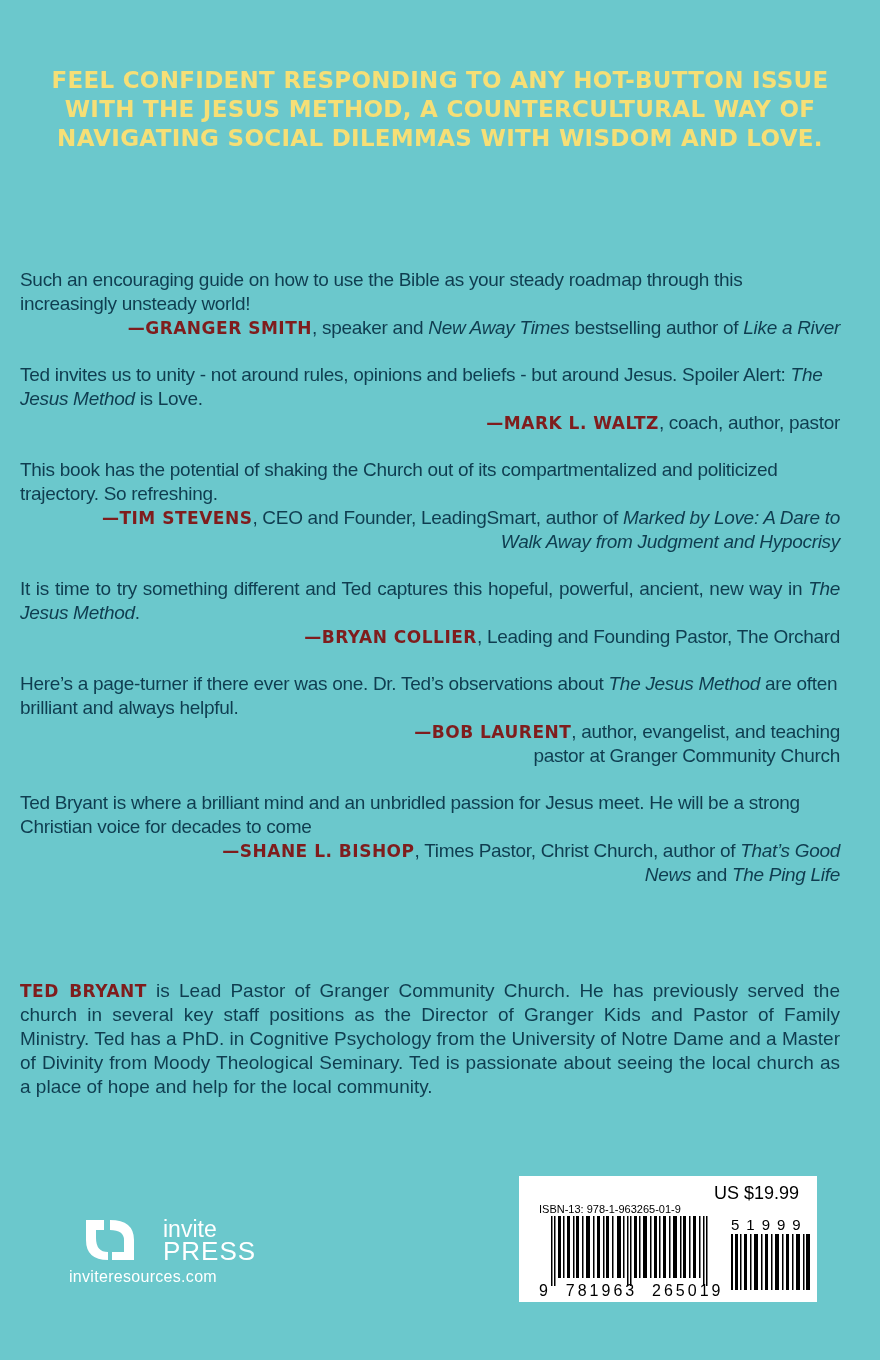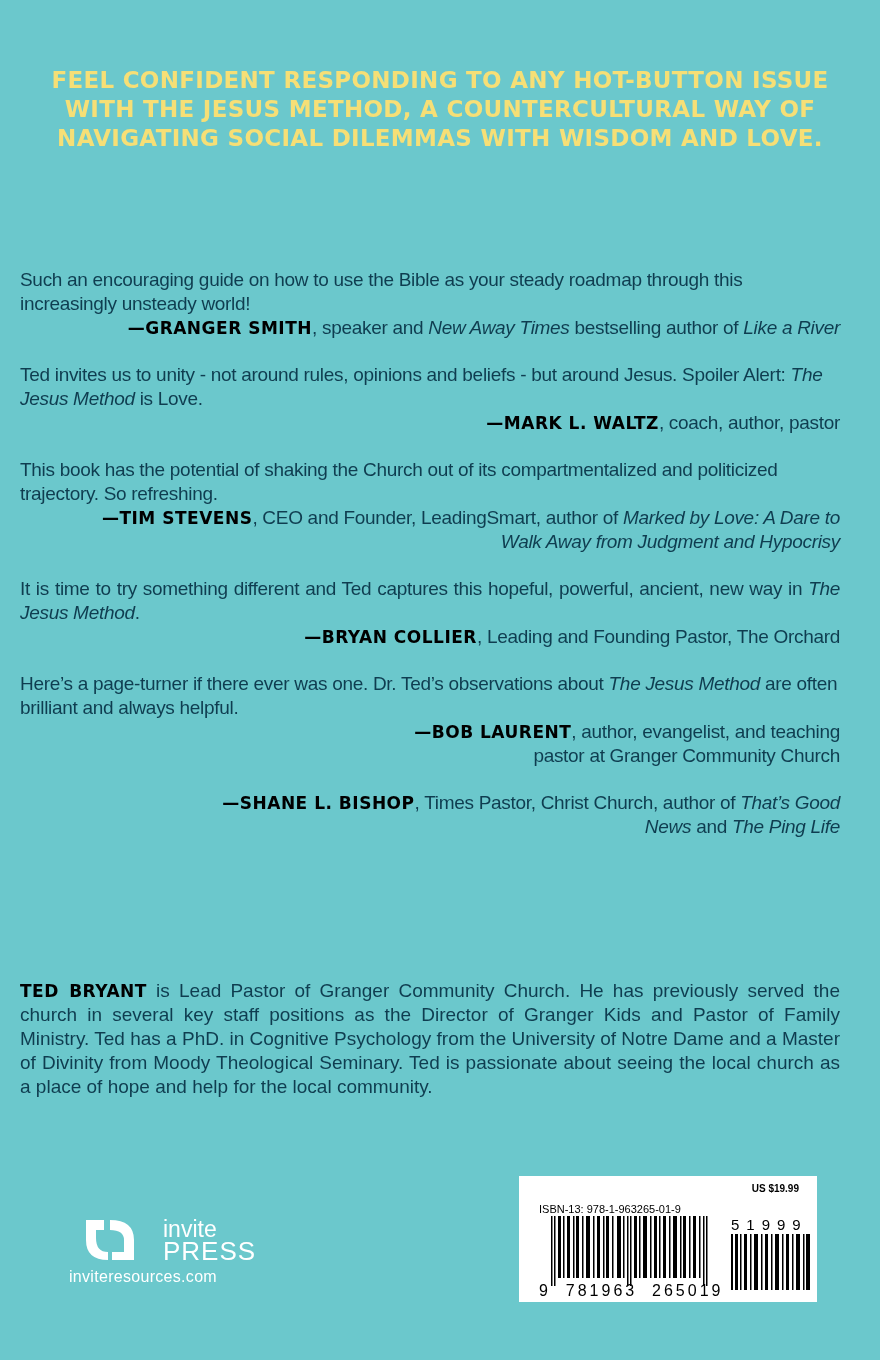--- a/index.html
+++ b/index.html
@@ -23,40 +23,40 @@
   .quotes { position: absolute; left: 20px; top: 268px; width: 820px; }
   .quote { margin-bottom: 23px; }
   .quote-text {
     font-size: 19px; line-height: 24px; letter-spacing: -0.3px;
   }
   .attrib {
     text-align: right; font-size: 19px; line-height: 24px; letter-spacing: -0.3px;
   }
   .name {
     font-family: "DejaVu Sans", sans-serif; font-weight: bold;
-    color: #000000; text-transform: uppercase; font-size: 17px; letter-spacing: 0.5px;
+    color: #7f1d1d; text-transform: uppercase; font-size: 17px; letter-spacing: 0.5px;
   }
   em { font-style: italic; }
   .bio {
     position: absolute; left: 20px; top: 979px; width: 820px;
     font-size: 19px; line-height: 24px; text-align: justify;
   }
   .bio .name { font-size: 17px; }
   .publisher { position: absolute; left: 72px; top: 1218px; }
   .pub-row { display: flex; align-items: flex-end; gap: 17px; }
   .logo-mark { width: 52px; height: 44px; position: relative; margin-left: 12px; }
   .logo-text { margin-left: 10px; color: #fff; line-height: 22px; }
   .logo-invite { font-size: 23px; }
   .logo-press { font-size: 26px; letter-spacing: 1px; }
   .pub-url { color: #fff; font-size: 16px; margin-top: 6px; letter-spacing: 0.3px; }
   .barcode-box {
     position: absolute; left: 519px; top: 1176px; width: 298px; height: 126px;
     background: #ffffff; color: #000;
   }
-  .price { position: absolute; right: 18px; top: 7px; font-size: 10px; font-weight: bold; padding-left: 24px; }
+  .price { position: absolute; right: 18px; top: 7px; font-size: 18px; font-weight: normal; padding-left: 24px; }
   .isbn { position: absolute; left: 20px; top: 27px; font-size: 11px; }
   .addon-num { position: absolute; left: 212px; top: 40px; font-size: 15px; letter-spacing: 7px; }
   .digits { position: absolute; left: 20px; top: 106px; font-size: 16px; letter-spacing: 3px; }
   .bars { position: absolute; }
 </style>
 </head>
 <body>
 
 <div class="headline">Feel confident responding to any hot-button issue with The Jesus Method, a countercultural way of navigating social dilemmas with wisdom and love.</div>
 
@@ -85,20 +85,21 @@
       <span class="name">—BRYAN COLLIER</span><span>, Leading and Founding Pastor, The Orchard</span>
     </div>
   </div>
   <div class="quote">
     <div class="quote-text"><span>Here’s a page-turner if there ever was one. Dr. Ted’s observations about </span><em>The Jesus Method</em><span> are often brilliant and always helpful.</span></div>
     <div class="attrib" style="padding-left:380px;">
       <span class="name">—BOB LAURENT</span><span>, author, evangelist, and teaching pastor at Granger Community Church</span>
     </div>
   </div>
   <div class="quote">
+    <div class="quote-text">Ted Bryant is where a brilliant mind and an unbridled passion for Jesus meet. He will be a strong Christian voice for decades to come</div>
     <div class="attrib" style="padding-left:200px;">
       <span class="name">—SHANE L. BISHOP</span><span>, Times Pastor, Christ Church, author of </span><em>That’s Good News</em><span> and </span><em>The Ping Life</em>
     </div>
   </div>
 </div>
 
 <div class="bio">
   <span class="name">TED BRYANT</span><span> is Lead Pastor of Granger Community Church. He has previously served the church in several key staff positions as the Director of Granger Kids and Pastor of Family Ministry. Ted has a PhD. in Cognitive Psychology from the University of Notre Dame and a Master of Divinity from Moody Theological Seminary. Ted is passionate about seeing the local church as a place of hope and help for the local community.</span>
 </div>
 

